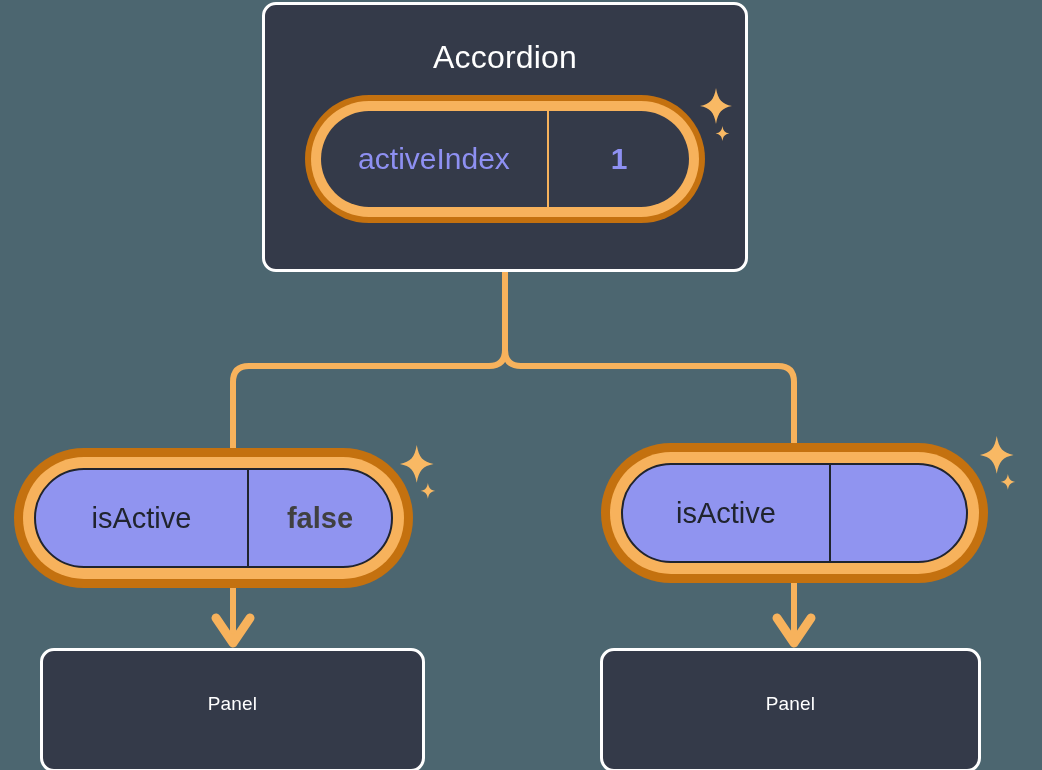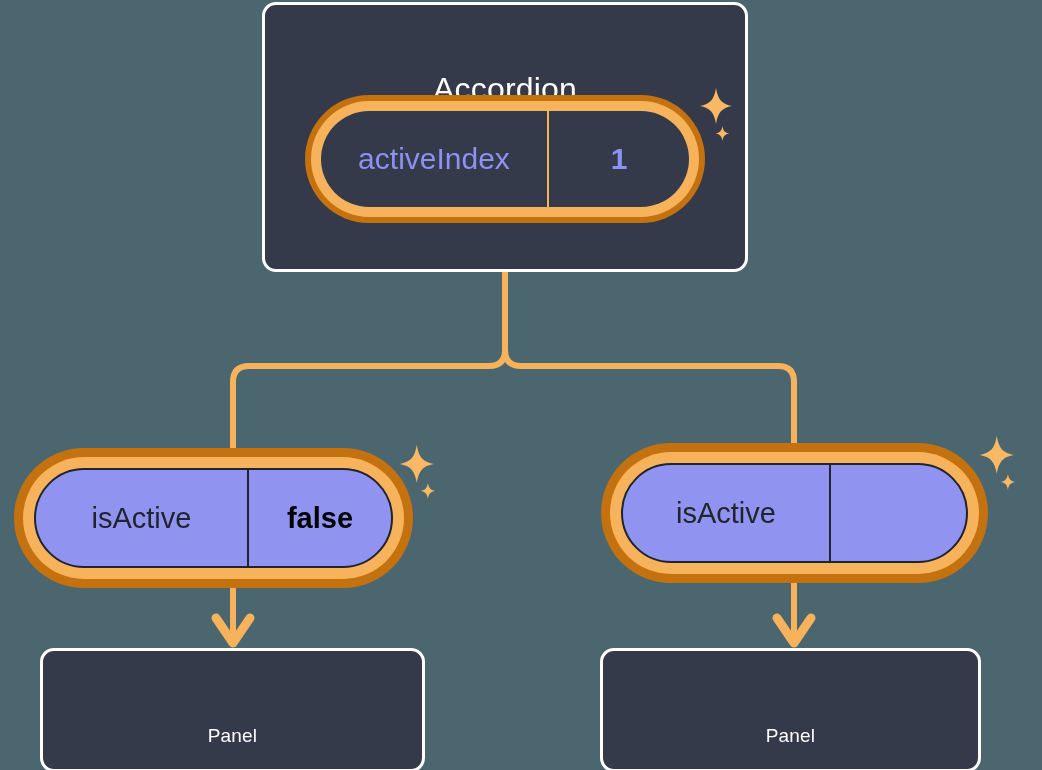--- a/index.html
+++ b/index.html
@@ -30,21 +30,20 @@
   }
   .card-title {
     position: absolute;
     left: 0;
     right: 0;
     text-align: center;
     color: #ffffff;
     font-size: 31px;
     letter-spacing: 0.2px;
     white-space: nowrap;
-    margin-top: 32px;
   }
 
   #accordion-card { left: 262px; top: 2px; width: 486px; height: 270px; }
   #accordion-card .card-title { top: 34px; font-size: 32px; }
 
   #panel-left  { left: 40px;  top: 648px; width: 385px; height: 124px; }
   #panel-right { left: 600px; top: 648px; width: 381px; height: 124px; }
   #panel-left .card-title, #panel-right .card-title { top: 42px; font-size: 19px; }
   
   .pill-outer {
@@ -107,21 +106,21 @@
     border: 2px solid #20242e;
   }
   .prop-pill-wrap .pill-key {
     flex: 0 0 auto;
     color: #20242e;
     font-size: 29px;
     border-right: 2px solid #20242e;
   }
   .prop-pill-wrap .pill-val {
     flex: 1 1 auto;
-    color: #000000;
+    color: #404040;
     font-size: 29px;
     font-weight: bold;
   }
 
   #prop-pill-left  { left: 14px;  top: 448px; width: 399px; height: 140px; }
   #prop-pill-left  .pill-key { width: 213px; }
   #prop-pill-right { left: 601px; top: 443px; width: 387px; height: 140px; }
   #prop-pill-right .pill-key { width: 208px; }
 
   

